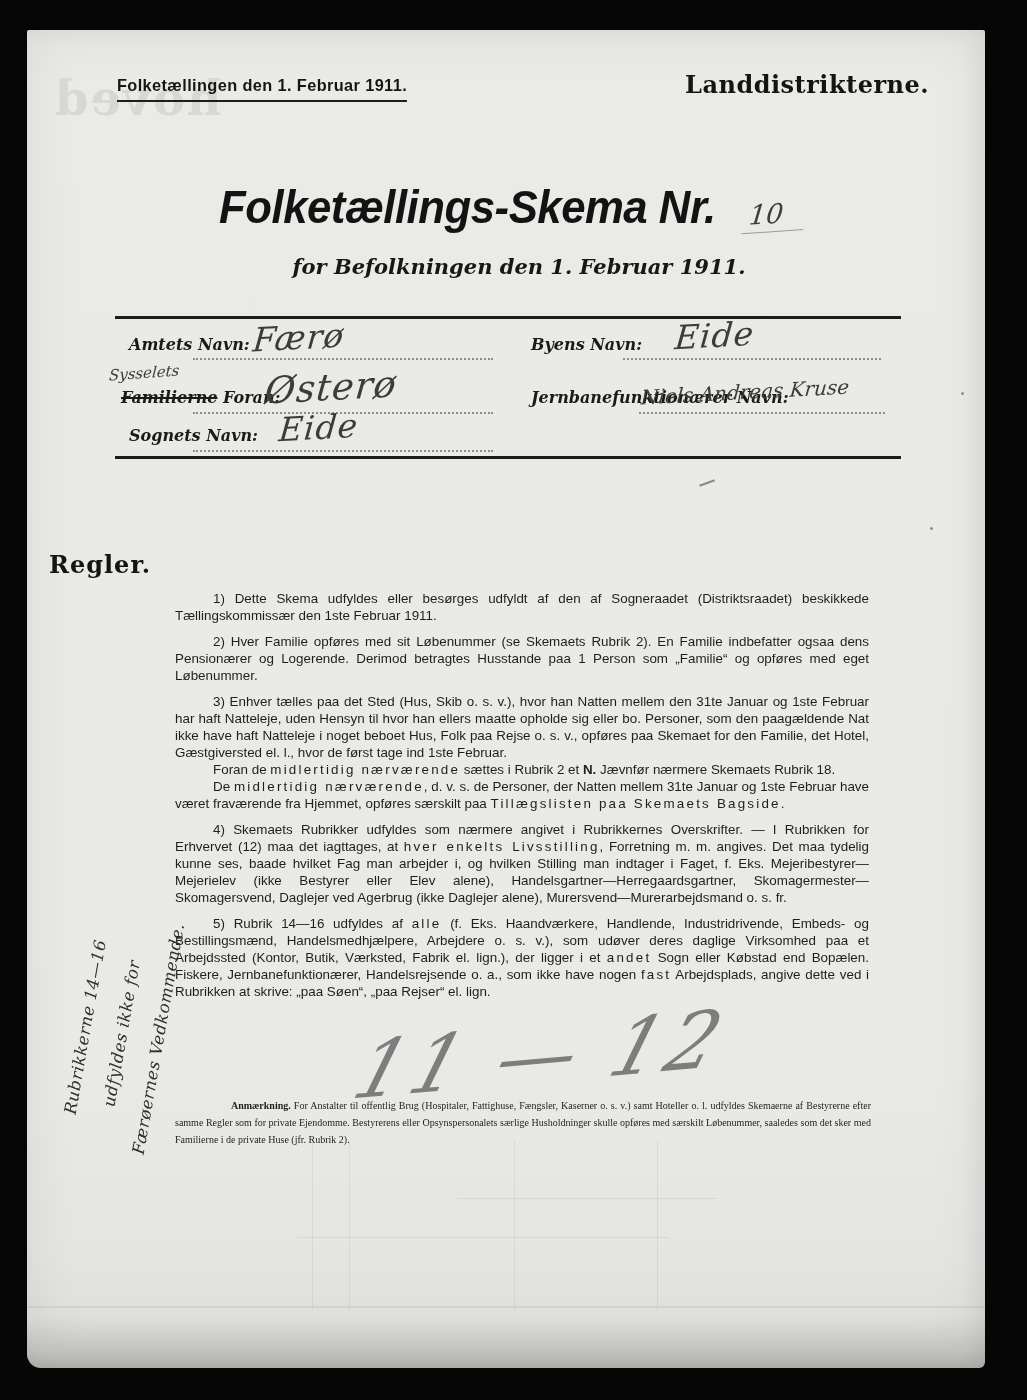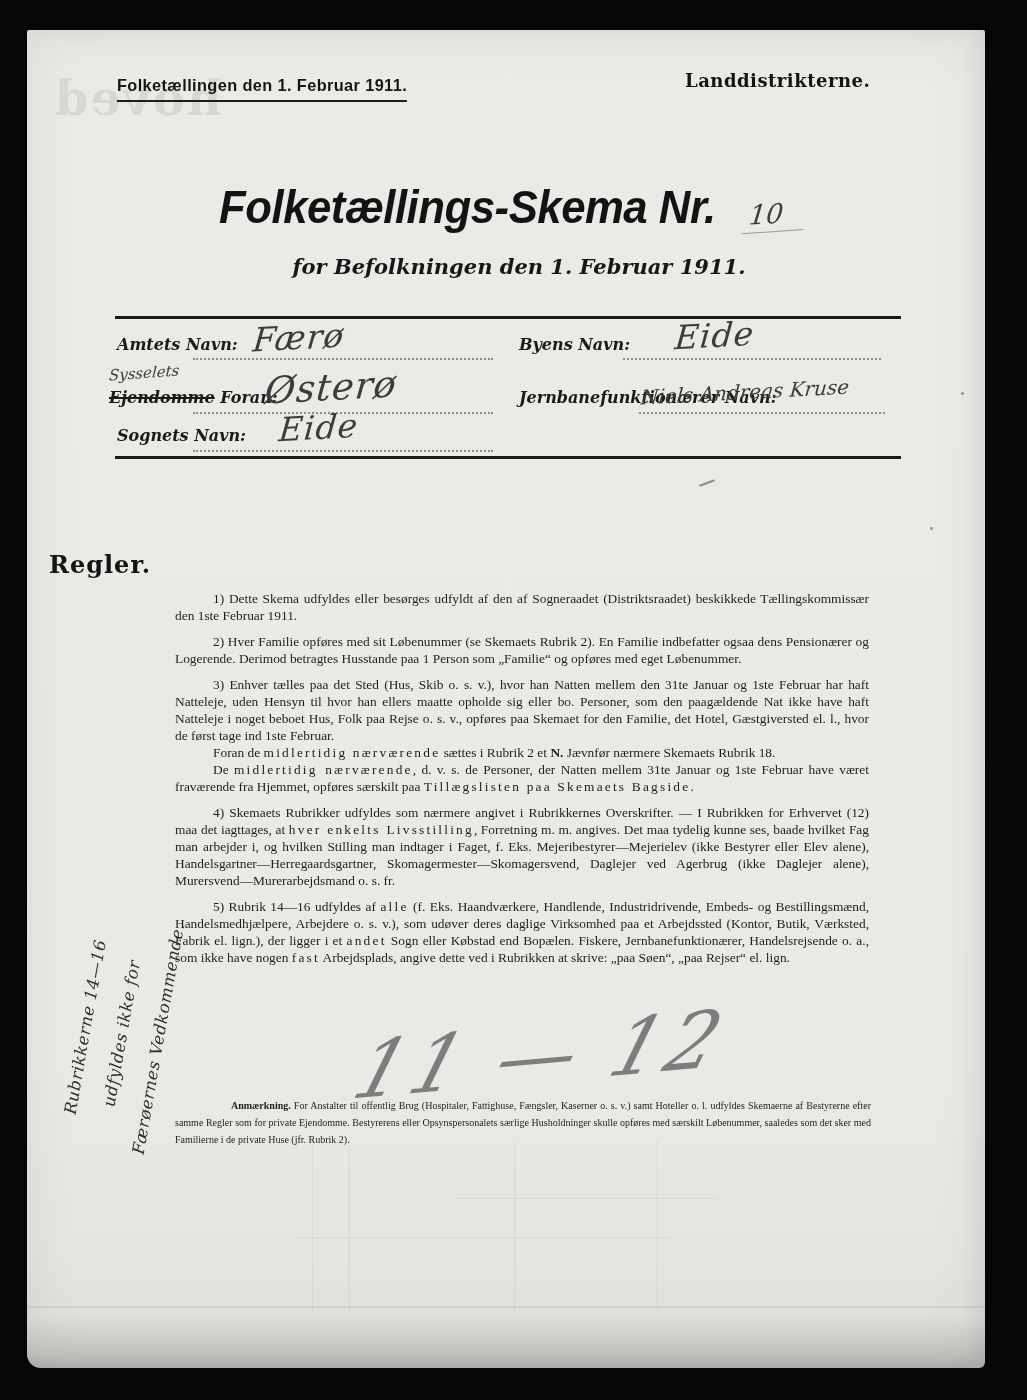--- a/index.html
+++ b/index.html
@@ -28,21 +28,21 @@
   
   .hdr-left{
     left:90px;top:46px;
     font-family:"Liberation Sans",sans-serif;font-weight:bold;font-size:17px;
     letter-spacing:0.4px;color:#161616;
     border-bottom:2.5px solid #1d1d1d;padding-bottom:4px;
     transform:scaleX(0.96);transform-origin:left top;
   }
   .hdr-right{
     left:658px;top:40px;
-    font-family:"DejaVu Serif",serif;font-weight:bold;font-size:18px;color:#141414;
+    font-family:"DejaVu Serif",serif;font-weight:bold;font-size:24px;color:#141414;
     letter-spacing:0.5px;
   }
 
   
   .title-row{left:0;top:150px;width:100%;text-align:center;white-space:nowrap;}
   .title-main{
     display:inline-block;
     font-family:"Liberation Sans",sans-serif;font-weight:bold;font-style:italic;
     font-size:46px;color:#131313;letter-spacing:-0.5px;
     transform:scaleX(0.95);transform-origin:center;
@@ -58,41 +58,41 @@
     font-family:"DejaVu Serif",serif;font-weight:bold;font-style:italic;
     font-size:21px;color:#171717;padding-left:13px;
   }
 
   
   .hrule{height:3px;background:#1b1b1b;}
   .rule-top{left:88px;top:286px;width:786px;}
   .rule-bottom{left:88px;top:426px;width:786px;}
   .field-label{
     font-family:"DejaVu Serif",serif;font-weight:bold;font-style:italic;
-    font-size:16px;color:#1a1a1a;white-space:nowrap;
+    font-size:16px;color:#1a1a1a;white-space:nowrap;margin-left:12px;
   }
   .dotline{border-bottom:2px dotted rgba(45,45,45,0.5);height:1px;}
   .struck{text-decoration:line-through;text-decoration-thickness:2px;}
   .hw{
     font-family:"DejaVu Serif",serif;font-style:italic;color:#3c3c3c;
     white-space:nowrap;
   }
   .hw-big{font-size:33px;letter-spacing:1px;transform:rotate(-3deg) skewX(-8deg);}
   .hw-small{font-size:15px;transform:rotate(-4deg) skewX(-8deg);}
 
   
   .regler-heading{
     left:0;top:520px;width:100%;text-align:left;
     font-family:"DejaVu Serif",serif;font-weight:bold;font-size:24px;color:#141414;
     letter-spacing:1px;
     margin-left:22px;
   }
   .rules-body{
     left:148px;top:560px;width:694px;
-    font-family:Liberation Serif, serif;font-size:13.4px;line-height:17px;
+    font-family:Liberation Sans, sans-serif;font-size:13.4px;line-height:17px;
     color:#1e1e1e;text-align:justify;
   }
   .rules-body p{margin:0;text-indent:38px;}
   .rules-body p.gap{margin-bottom:9px;}
   .seg-sp{letter-spacing:2.2px;}
   .seg-b{font-weight:bold;}
   .annotation{
     left:148px;top:1068px;width:696px;
     font-family:"Liberation Serif",serif;font-size:10px;line-height:16.8px;
     color:#1e1e1e;text-align:justify;
@@ -146,21 +146,21 @@
   <div class="abs subtitle txt">for Befolkningen den 1. Februar 1911.</div>
 
   <div class="abs hrule rule-top"></div>
   <div class="abs hrule rule-bottom"></div>
 
   <div class="abs field-label" style="left:90px;top:305px;">Amtets Navn:</div>
   <div class="abs dotline" style="left:166px;top:327px;width:300px;"></div>
   <div class="abs hw hw-big" style="left:226px;top:288px;">Færø</div>
 
   <div class="abs hw hw-small" style="left:82px;top:334px;">Sysselets</div>
-  <div class="abs field-label" style="left:82px;top:358px;"><span class="struck">Ejendomme</span>&nbsp;<span>Foran:</span></div>
+  <div class="abs field-label" style="left:82px;top:358px;"><span class="struck">Familierne</span>&nbsp;<span>Foran:</span></div>
   <div class="abs dotline" style="left:166px;top:381px;width:300px;"></div>
   <div class="abs hw hw-big" style="left:238px;top:336px;font-size:37px;">Østerø</div>
 
   <div class="abs field-label" style="left:90px;top:396px;">Sognets Navn:</div>
   <div class="abs dotline" style="left:166px;top:419px;width:300px;"></div>
   <div class="abs hw hw-big" style="left:252px;top:378px;">Eide</div>
 
   <div class="abs field-label" style="left:492px;top:305px;">Byens Navn:</div>
   <div class="abs dotline" style="left:596px;top:327px;width:258px;"></div>
   <div class="abs hw hw-big" style="left:648px;top:286px;">Eide</div>

